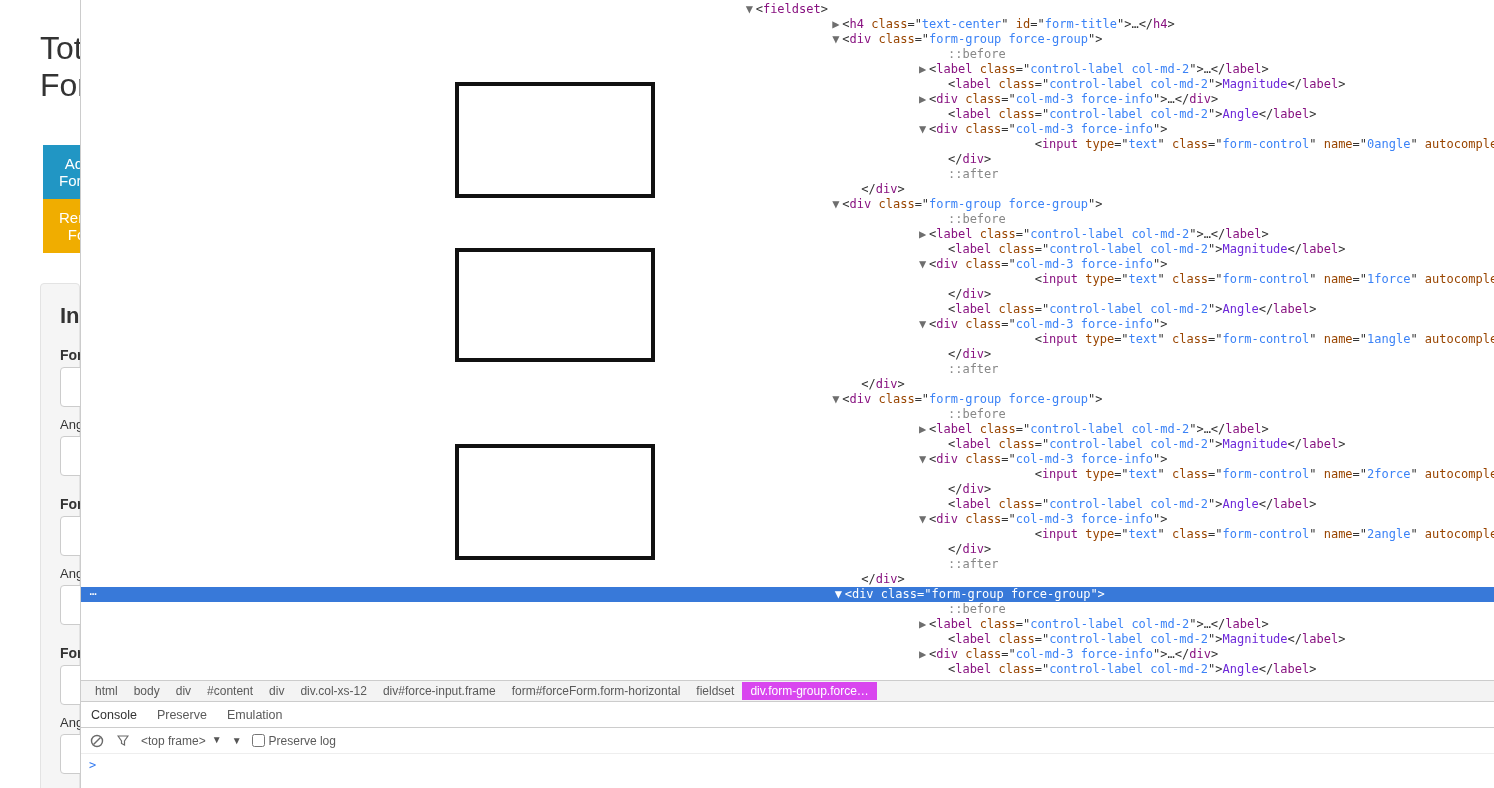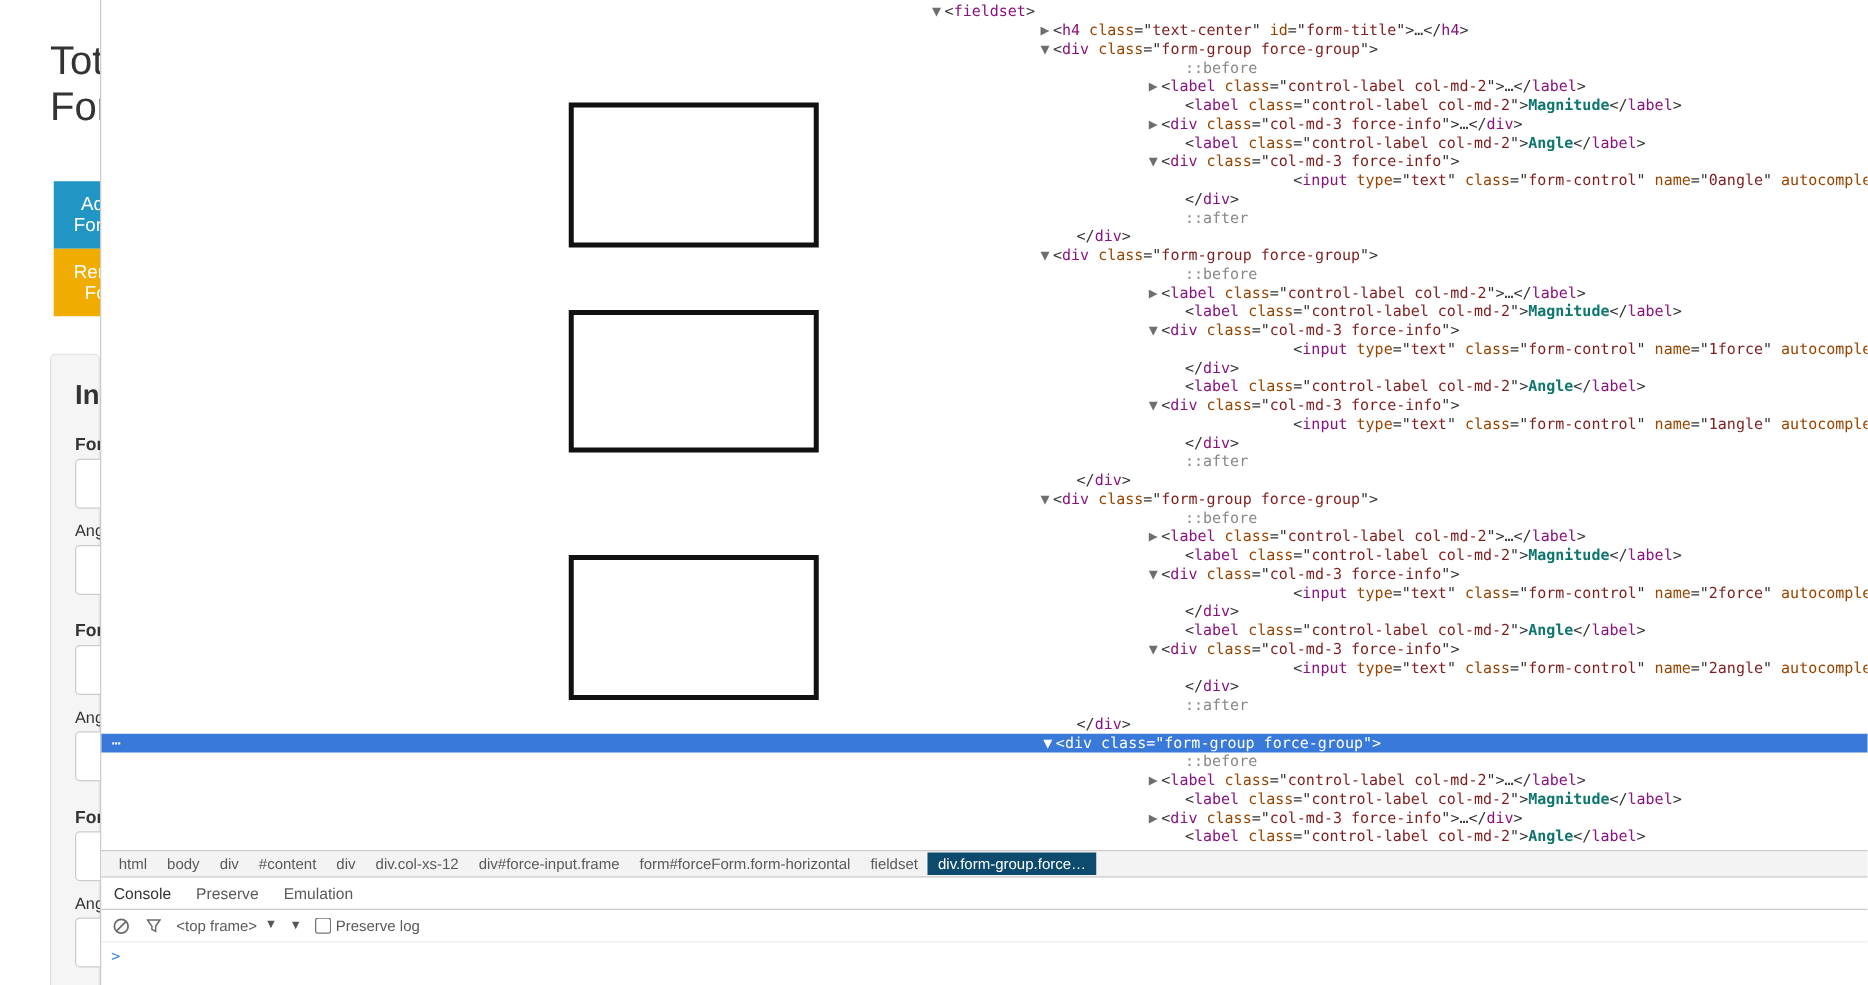--- a/index.html
+++ b/index.html
@@ -92,42 +92,42 @@
 }
 .dom {
   flex: 0 0 680px;
   overflow:hidden;
   padding: 2px 0;
   position:relative;
 }
 .dom-line { white-space: pre; line-height: 15px; padding-left: 0; }
 .tag { color: #881280; }
 .attr { color: #994500; }
-.val { color: #7f1d1d; }
-.txt { color: #0f766e; font-weight: bold; }
+.val { color: #3b82f6; }
+.txt { color: #6d28d9; }
 .pseudo { color: #888; }
 .arrow { color:#6e6e6e; display:inline-block; width:10px; }
 .selected { background:#3879d9; color:#fff; }
 .selected .tag,.selected .attr,.selected .val,.selected .txt,.selected .arrow { color:#fff; }
 .ellipsis-gutter { display:inline-block; width:24px; text-align:center; color:#fff;}
 .crumbs {
   height:22px;
   background:#f3f3f3;
   border-top:1px solid #ccc;
   border-bottom:1px solid #ccc;
   display:flex;
   align-items:center;
   font-family: "Segoe UI", Arial, sans-serif;
   font-size:12px;
   color:#5a5a5a;
   padding:0 6px;
   overflow:hidden;
 }
 .crumbs span { padding: 2px 8px; white-space:nowrap;}
-.crumbs .sel { background:#0c4a6e; color:#fff;}
+.crumbs .sel { background:#d946ef; color:#fff;}
 .console-tabs {
   height:26px; border-bottom:1px solid #ccc;
   display:flex; align-items:center;
   font-family: "Segoe UI", Arial; font-size:12.5px; color:#5a5a5a;
 }
 .console-tabs span { padding: 4px 10px; cursor:pointer;text-align:center;}
 .console-tabs .active { color:#333;}
 .console-toolbar {
   height:26px; border-bottom:1px solid #eee;
   display:flex; align-items:center; gap:10px;

